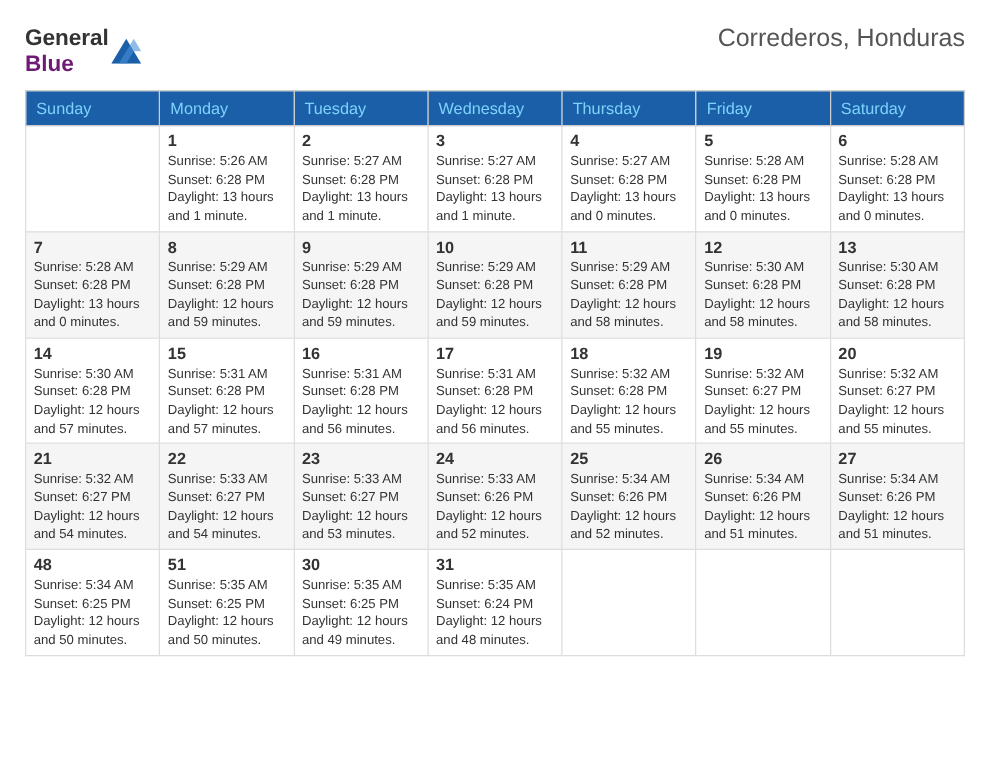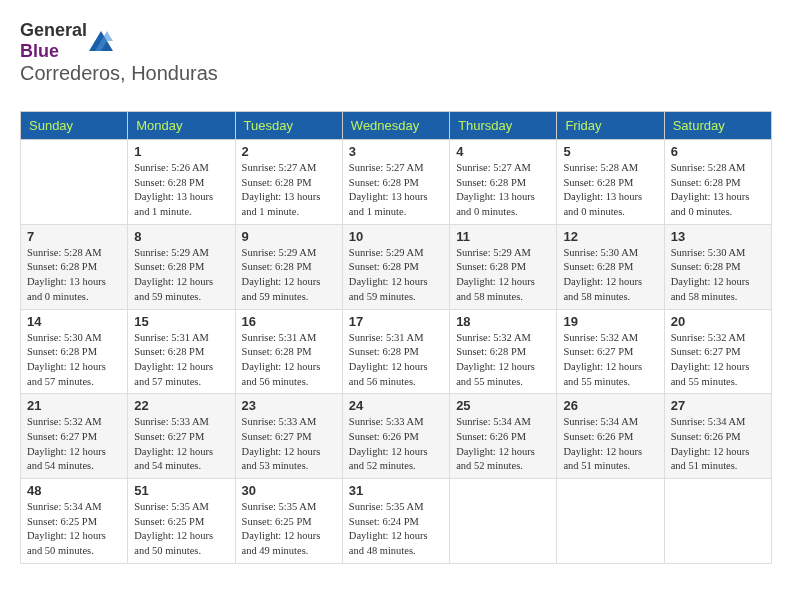--- a/index.html
+++ b/index.html
@@ -7,22 +7,21 @@
       font-family: Arial, sans-serif;
       background: #fff;
       width: 792px;
       min-height: 612px;
       padding: 20px;
     }
     .header {
       display: flex;
       justify-content: space-between;
       align-items: flex-start;
-      margin-bottom: 26px;
-      flex-direction: column;
+      margin-bottom: 10px;
     }
     .logo {
       display: flex;
       align-items: center;
     }
     .logo-text {
       font-size: 18px;
       font-weight: bold;
     }
     .logo-general { color: #333; }
@@ -44,21 +43,21 @@
       font-size: 20px;
       color: #555;
     }
     .calendar {
       width: 100%;
       border-collapse: collapse;
       font-size: 11px;
     }
     .calendar th {
       background-color: #1a5fa8;
-      color: #bef264;
+      color: #7dd3fc;
       text-align: left;
       padding: 6px 8px;
       font-size: 13px;
       font-weight: normal;
       border: 1px solid #ccc;
     }
     .calendar td {
       vertical-align: top;
       border: 1px solid #ddd;
       padding: 4px 6px;
@@ -70,21 +69,20 @@
       font-size: 13px;
       font-weight: bold;
       color: #333;
       display: block;
       margin-bottom: 2px;
     }
     .day-info {
       font-size: 10.5px;
       color: #333;
       line-height: 1.4;
-      font-family: Liberation Serif, serif;
     }
     .empty-cell {
       background: #f9f9f9;
     }
     tr:nth-child(odd) td { background: #fff; }
     tr:nth-child(even) td { background: #f5f5f5; }
     .calendar thead tr th { background: #1a5fa8; }
   </style>
 </head>
 <body>

